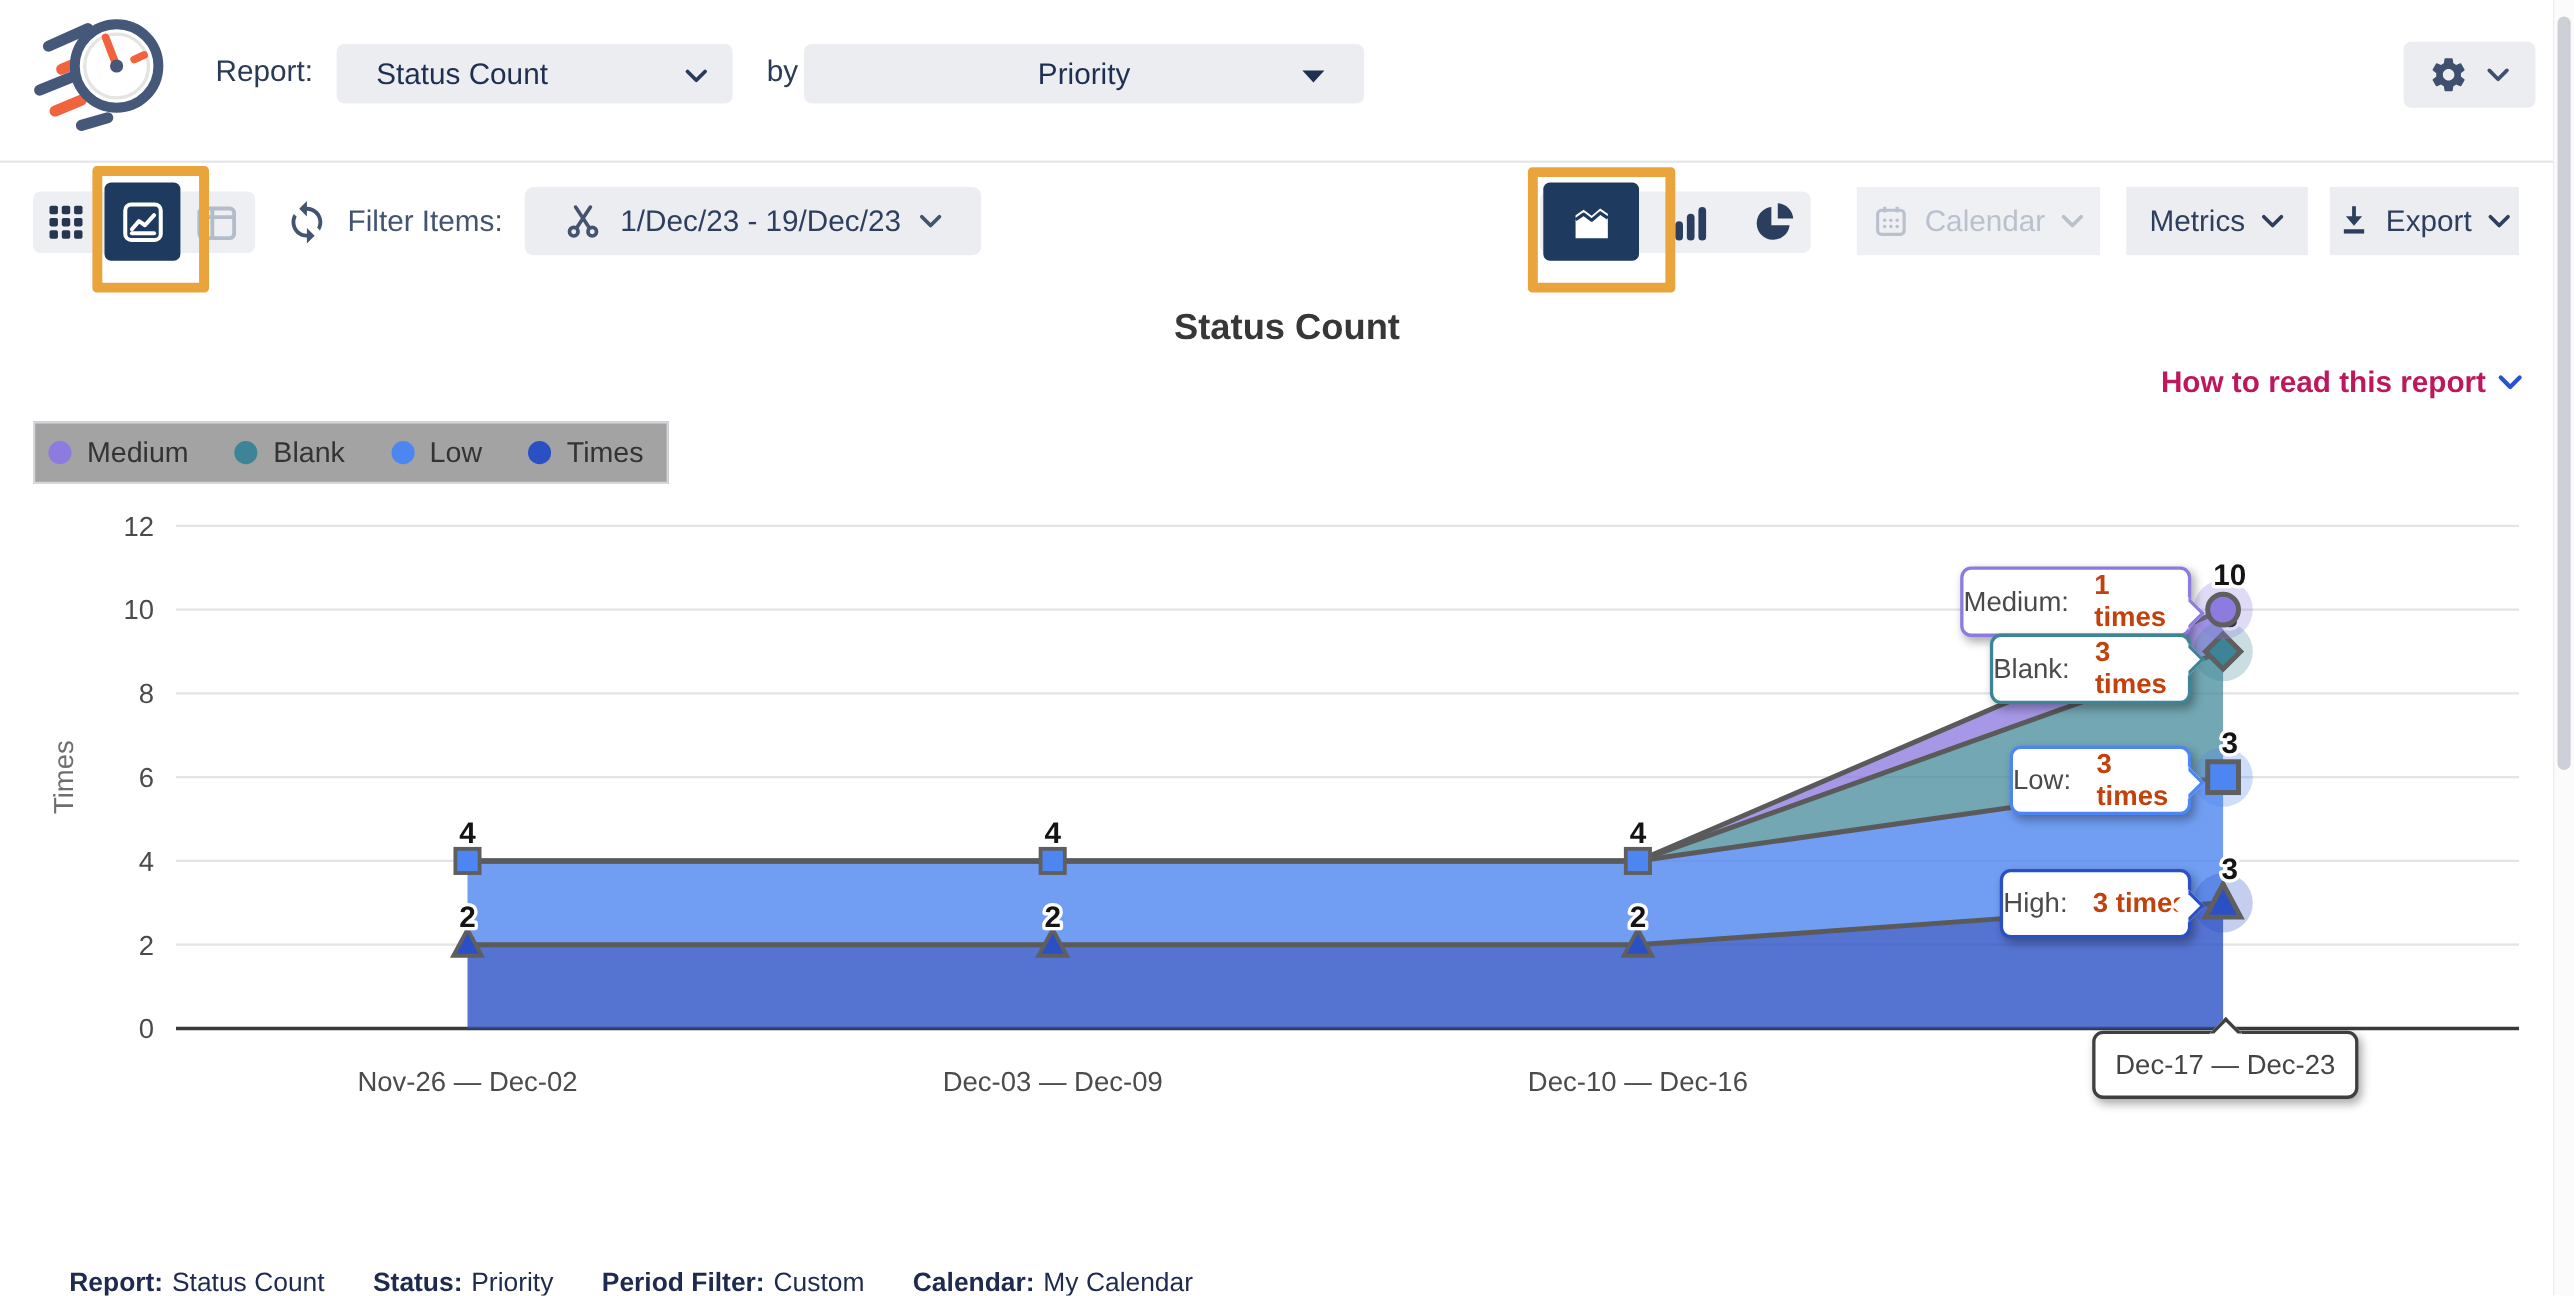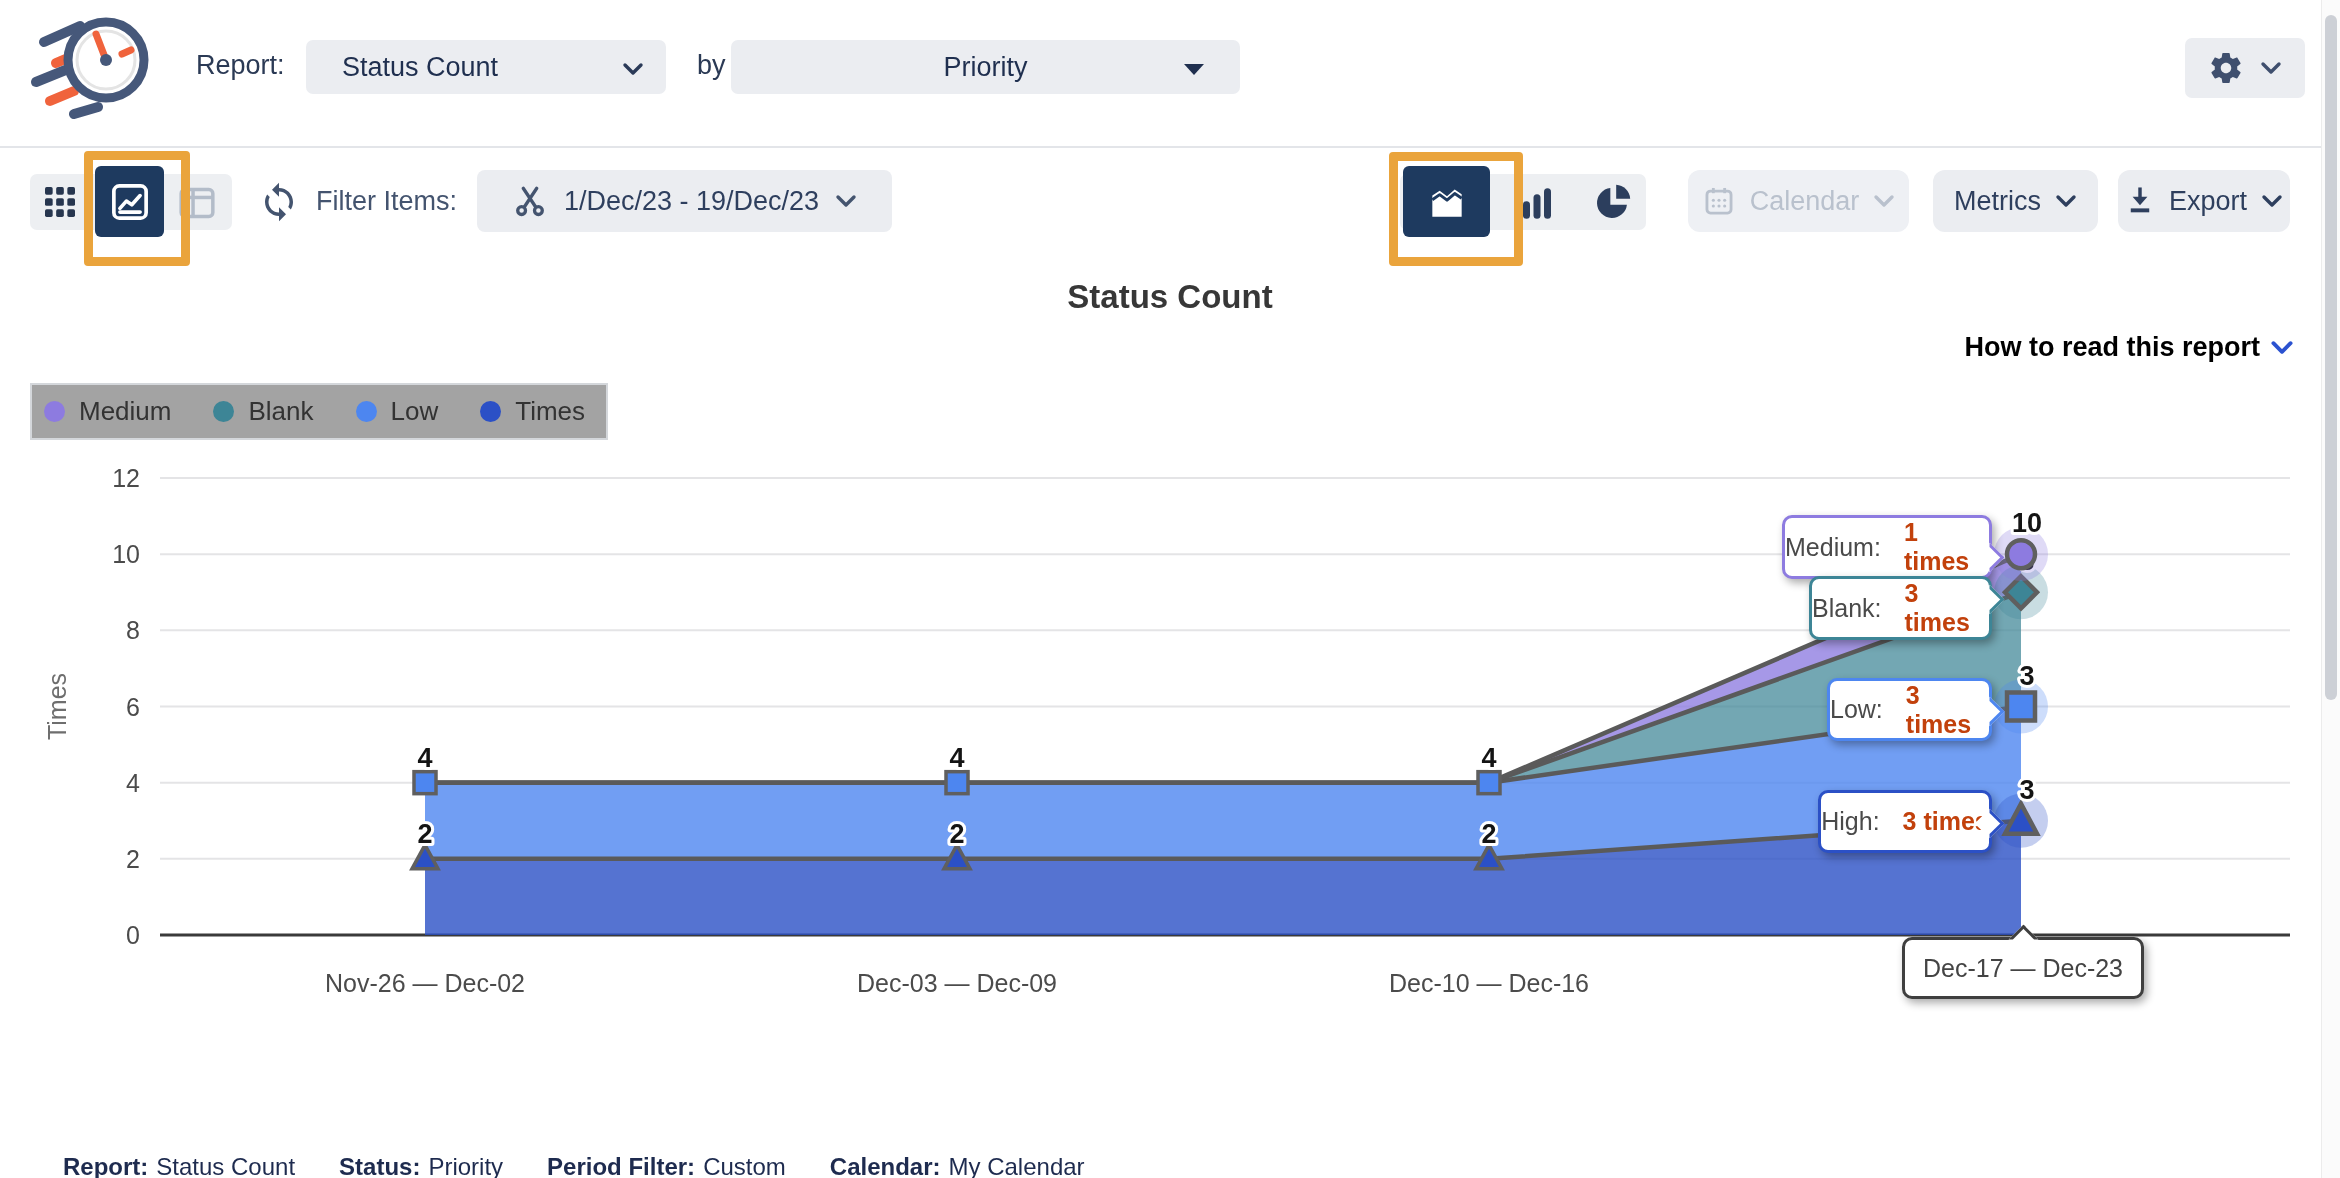--- a/index.html
+++ b/index.html
@@ -11,27 +11,27 @@
   .dd{background:#ebedf1;border-radius:7px;display:flex;align-items:center;cursor:pointer;}
   .dd-text{font-size:27px;color:#1f2f4f;}
   .chev{width:22px;height:14px;}
   .divider{left:0;top:146px;width:2340px;height:2px;background:#e3e5e9;}
   
   .group-bg{background:#edeff2;border-radius:7px;}
   .navy-btn{background:#1e3a5f;border-radius:6px;display:flex;align-items:center;justify-content:center;cursor:pointer;}
   .hl-frame{border:9px solid #eaa43c;border-radius:4px;pointer-events:none;z-index:4;}
   .pill{background:#ebedf1;border-radius:8px;display:flex;align-items:center;justify-content:center;cursor:pointer;gap:16px;}
   .pill-text{font-size:27px;color:#2e3f5e;font-weight:500;}
-  .btn-gray{background:#ebedf1;border-radius:12px;display:flex;align-items:center;justify-content:center;gap:14px;cursor:pointer;}
+  .btn-gray{background:#ebedf1;border-radius:0;display:flex;align-items:center;justify-content:center;gap:14px;cursor:pointer;}
   .btn-gray .t{font-size:27px;color:#2e3f5e;font-weight:500;}
   .btn-disabled{background:#eef0f4;}
   .btn-disabled .t{color:#b9c1cd;}
   
   .page-title{left:0;top:278px;width:2340px;text-align:center;font-size:33px;font-weight:bold;color:#373737;}
-  .help-link{top:332px;right:46px;font-size:27px;font-weight:bold;color:#000000;cursor:pointer;display:flex;align-items:center;gap:10px;}
+  .help-link{top:332px;right:46px;font-size:27px;font-weight:bold;color:#be185d;cursor:pointer;display:flex;align-items:center;gap:10px;}
   
   .legend{left:30px;top:383px;width:578px;height:57px;border:2px solid #d4d7db;background:#a3a3a3;
           display:flex;align-items:center;padding-left:12px;gap:42px;box-sizing:border-box;}
   .leg-item{display:flex;align-items:center;gap:14px;cursor:pointer;}
   .leg-dot{width:21px;height:21px;border-radius:50%;}
   .leg-txt{font-size:26px;color:#333;}
   
   #chart-svg{position:absolute;left:0;top:0;width:2340px;height:1178px;}
   
   .tt{position:absolute;background:#fff;border:3px solid #888;border-radius:10px;z-index:6;

